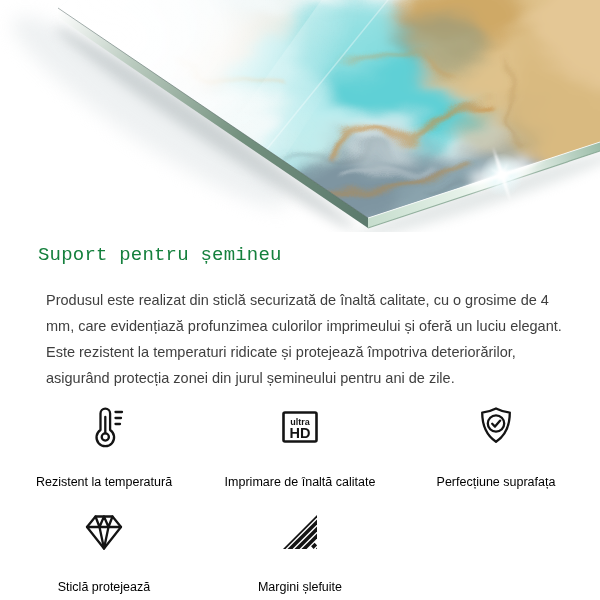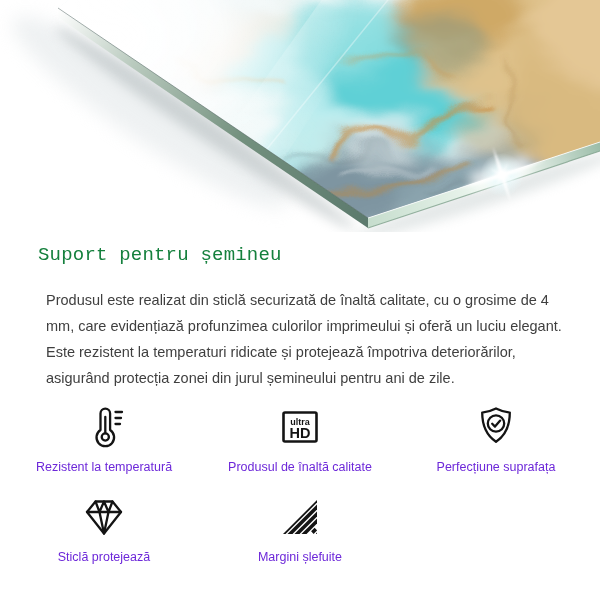--- a/index.html
+++ b/index.html
@@ -20,21 +20,21 @@
     margin:15px 0 0 8px;max-width:527px;
     font-size:14.5px;line-height:26px;color:#3f3f3f;
   }
   .features{
     margin-top:10px;
     display:grid;grid-template-columns:repeat(3,1fr);
     row-gap:16px;column-gap:4px;padding:0 8px;
   }
   .feature{display:flex;flex-direction:column;align-items:center;text-align:center;}
   .feature .ic{height:50px;display:flex;align-items:flex-end;justify-content:center;}
-  .feature .lbl{margin-top:9px;font-size:12.5px;line-height:15px;color:#6d28d9;}
+  .feature .lbl{margin-top:24px;font-size:12.5px;line-height:15px;color:#000000;}
   .icsvg{stroke:#141414;fill:none;stroke-width:2.3;stroke-linecap:round;stroke-linejoin:round;}
   .icsvg text{stroke:none;fill:#141414;font-family:"Liberation Sans",sans-serif;font-weight:bold;}
 </style>
 </head>
 <body>
 
 <div class="hero">
   <svg width="600" height="232" viewBox="0 0 600 232">
     <defs>
       <clipPath id="panelClip">
@@ -188,21 +188,21 @@
   </div>
 
   <div class="feature">
     <span class="ic">
       <svg class="icsvg" width="48" height="48" viewBox="0 0 48 48">
         <rect x="7.5" y="9.5" width="33" height="29" rx="1.5" stroke-width="2.6"></rect>
         <text x="24" y="21.5" text-anchor="middle" font-size="9">ultra</text>
         <text x="24" y="34.5" text-anchor="middle" font-size="14.5">HD</text>
       </svg>
     </span>
-    <span class="lbl">Produsul de înaltă calitate</span>
+    <span class="lbl">Imprimare de înaltă calitate</span>
   </div>
 
   <div class="feature">
     <span class="ic">
       <svg class="icsvg" width="48" height="48" viewBox="0 0 48 48">
         <path d="M24,5.5 C28.5,7.8 33,9.2 37.8,9.6 C37.8,21 35,31.5 24,38.8 C13,31.5 10.2,21 10.2,9.6 C15,9.2 19.5,7.8 24,5.5 Z"></path>
         <circle cx="24" cy="20.5" r="8.2"></circle>
         <path d="M20.2,20.8 L23,23.6 L28.2,17.6"></path>
       </svg>
     </span>

